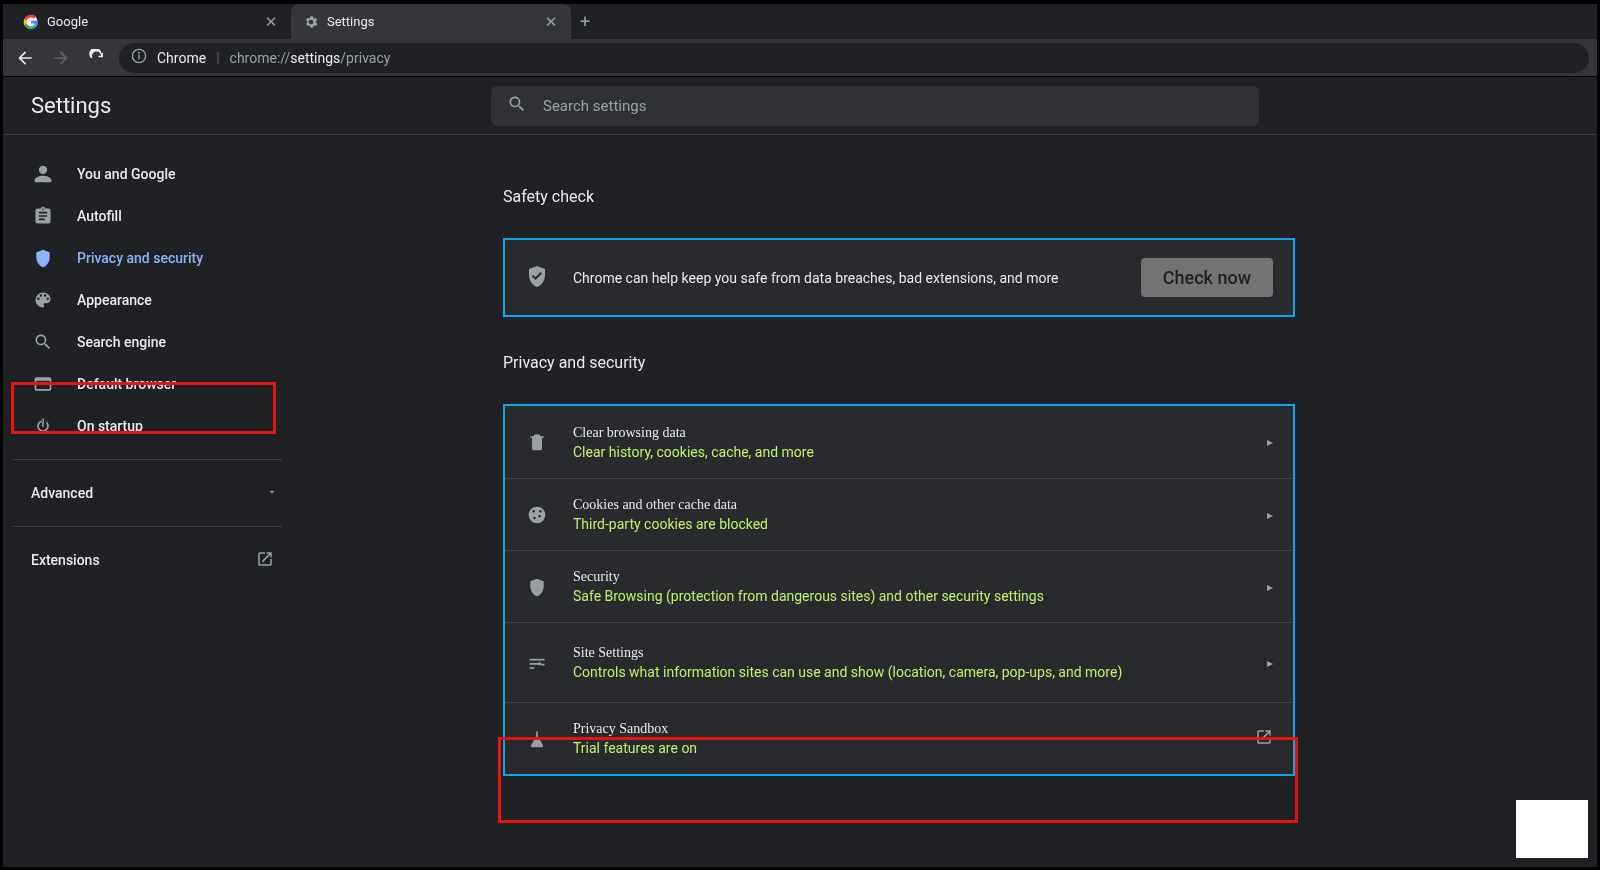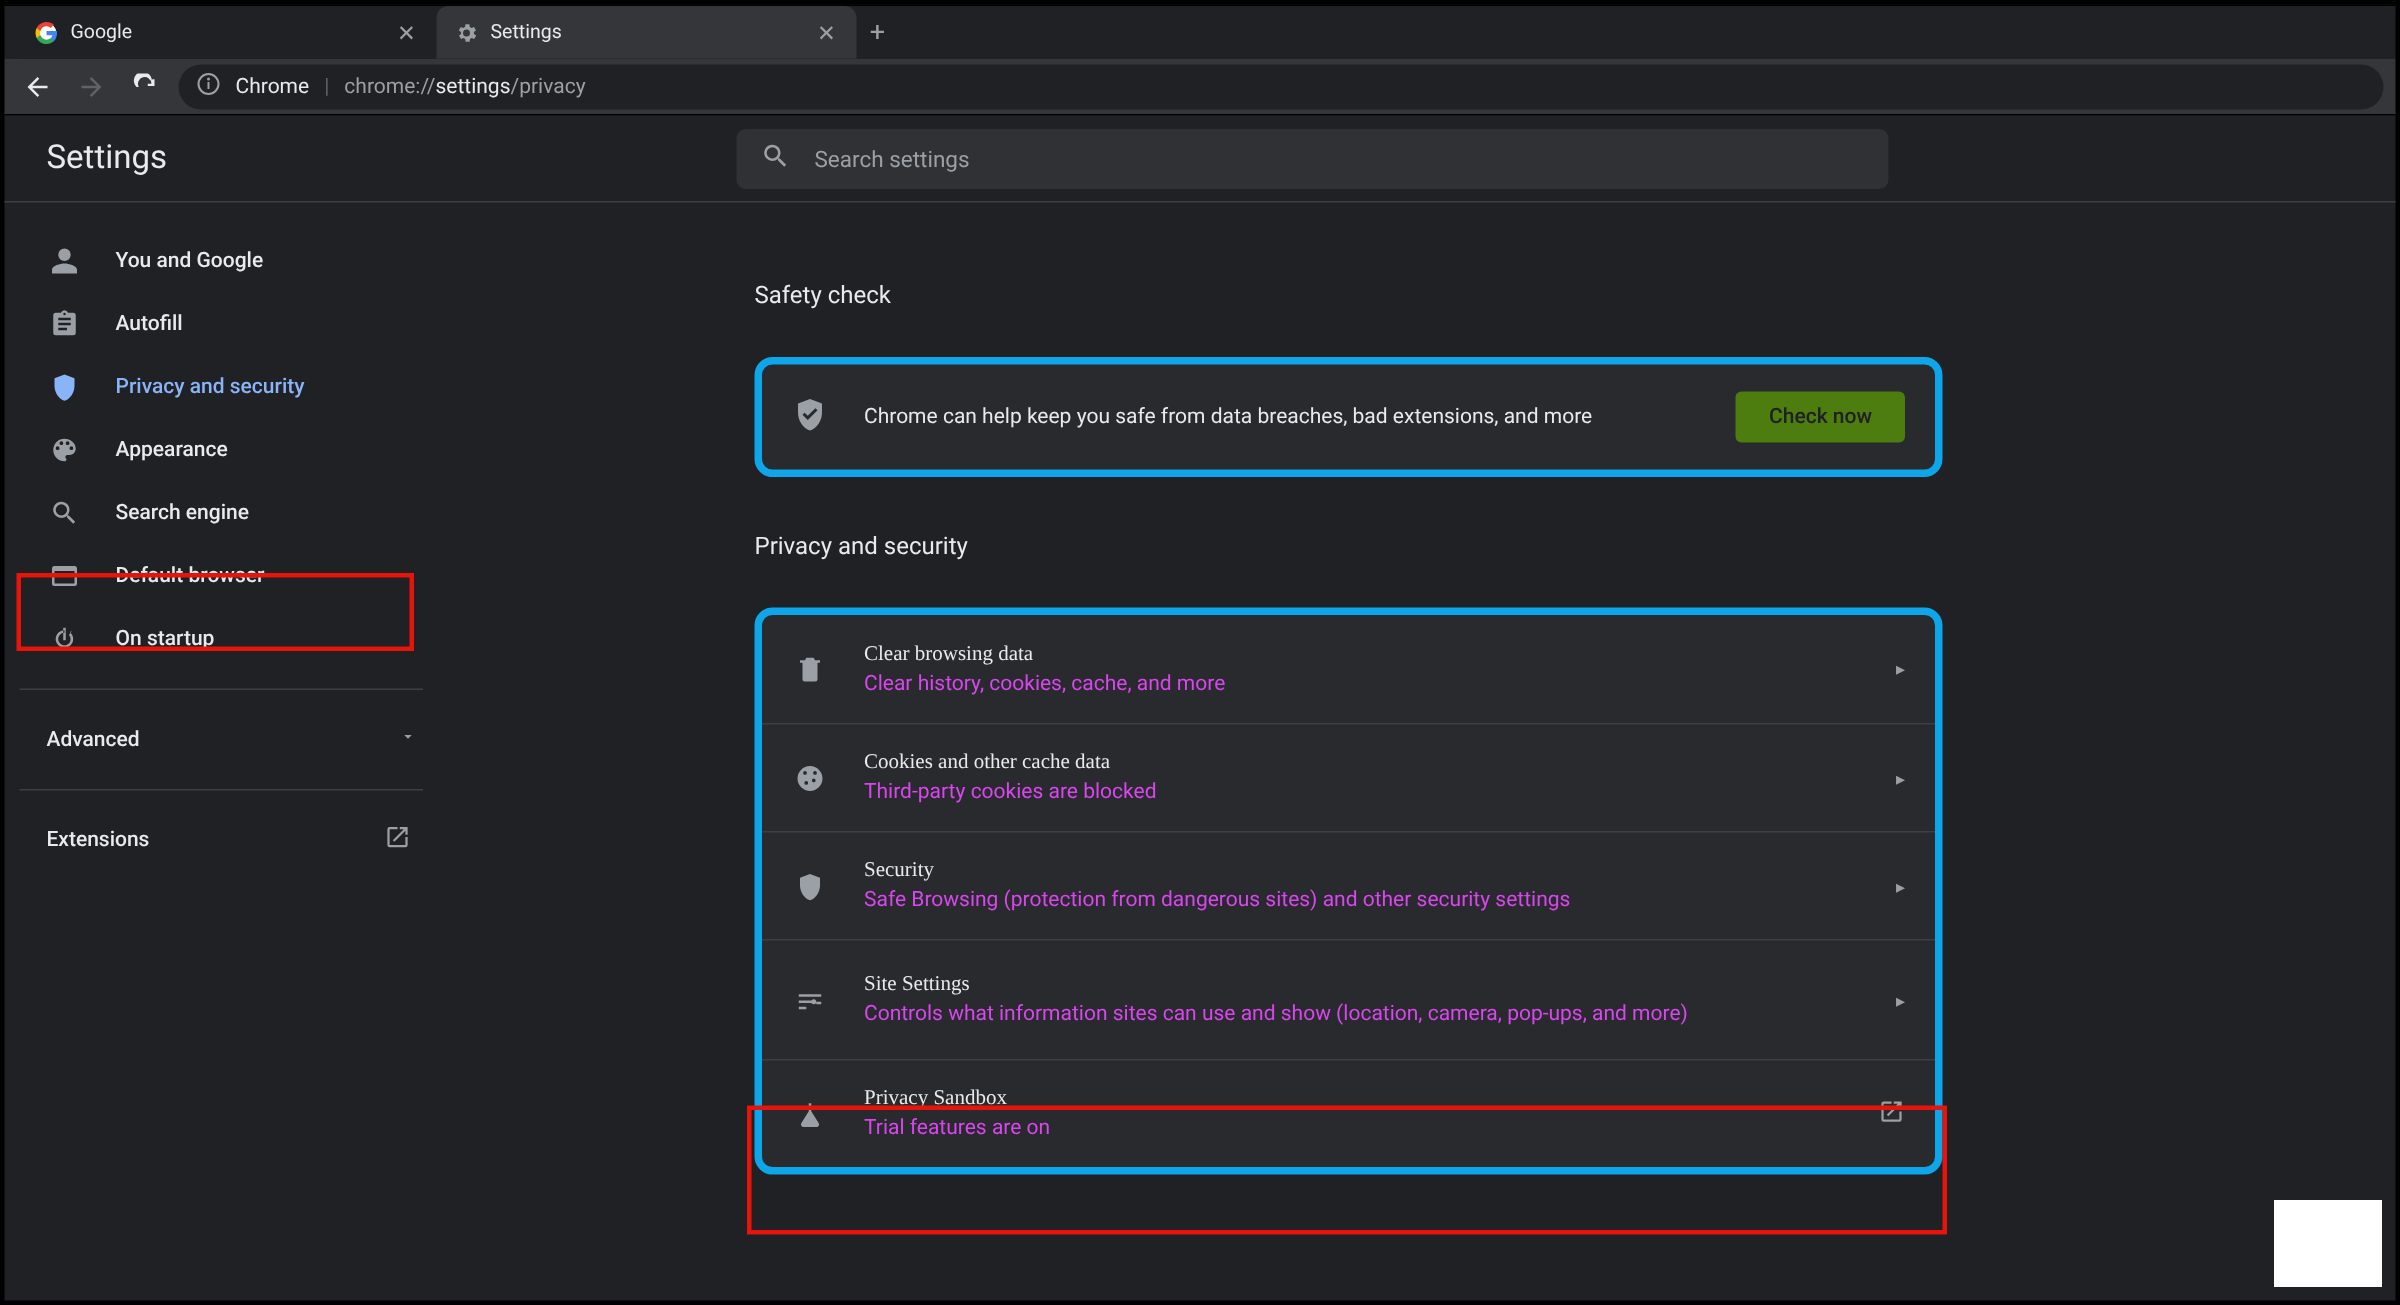--- a/index.html
+++ b/index.html
@@ -41,33 +41,33 @@
   .sidebar-divider { height: 1px; background: #3c4043; margin: 12px 20px 12px 10px; }
   .advanced { justify-content: space-between; font-weight: 500; color: #e8eaed; padding-left: 28px;}
   .ext-row { display: flex; align-items: center; justify-content: space-between; padding: 0 28px; height: 42px; font-size: 14px; color: #e8eaed; cursor: pointer; font-weight: 500;}
 
   .highlight-box-red { border: 3px solid #e6140a; position: absolute; pointer-events: none; z-index: 10;}
   #hl-privacy { left: 8px; top: 247px; width: 265px; height: 52px; }
   #hl-site    { left: 495px; top: 602px; width: 800px; height: 86px; }
 
   .main { flex: 1; padding: 20px 0 20px 200px; overflow-y: auto; position: relative;}
   .section-h { font-size: 16px; color: #e8eaed; margin: 32px 0; font-weight: 400;}
-  .card { background: #292a2d; border-radius: 12px; border: 5px solid #0ea5e9; width: 792px; }
+  .card { background: #292a2d; border-radius: 0; border: 2px solid #0ea5e9; width: 792px; }
   .safety-row { display: flex; align-items: center; padding: 18px 20px; gap: 24px;}
   .safety-icon svg { width: 24px; height: 24px; fill: #9aa0a6; }
   .safety-text { flex: 1; font-size: 14px; color: #e8eaed; }
-  .check-btn { background: #4d7c0f; color: #202124; border: none; border-radius: 4px; padding: 9px 22px; font-size: 14px; font-weight: 500; cursor: pointer;}
+  .check-btn { background: #737373; color: #202124; border: none; border-radius: 4px; padding: 9px 22px; font-size: 18px; font-weight: 500; cursor: pointer;}
 
   .list-row { display: flex; align-items: center; padding: 14px 20px; gap: 24px; border-top: 1px solid #3c4043; cursor: pointer; min-height: 72px;}
   .list-row:first-child { border-top: none; }
   .list-icon { width: 24px; display: flex; justify-content: center;}
   .list-icon svg { width: 20px; height: 20px; fill: #9aa0a6; }
   .list-text { flex: 1; }
   .list-title { font-size: 14px; color: #e8eaed; margin-bottom: 3px; font-family: Liberation Serif, serif;}
-  .list-sub { font-size: 14px; color: #d946ef; }
+  .list-sub { font-size: 14px; color: #bef264; }
   .list-arrow { color: #9aa0a6; font-size: 12px;}
   .list-arrow svg { width: 18px; height: 18px; fill: #9aa0a6; }
 
   .corner-white { position: absolute; right: 12px; bottom: 12px; width: 72px; height: 58px; background: #fff; }
 </style>
 </head>
 <body>
 <div class="outer-border">
 
 <div class="tab-strip">

